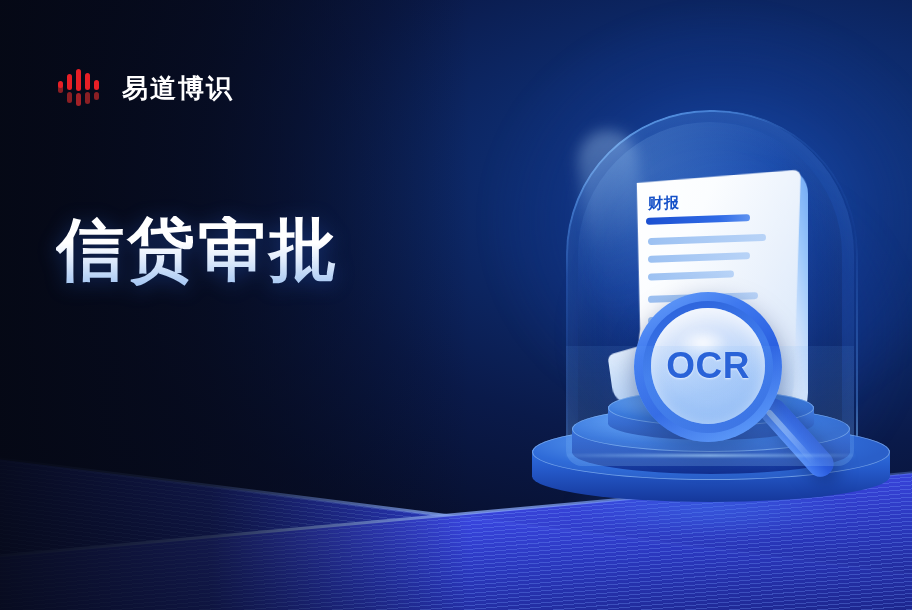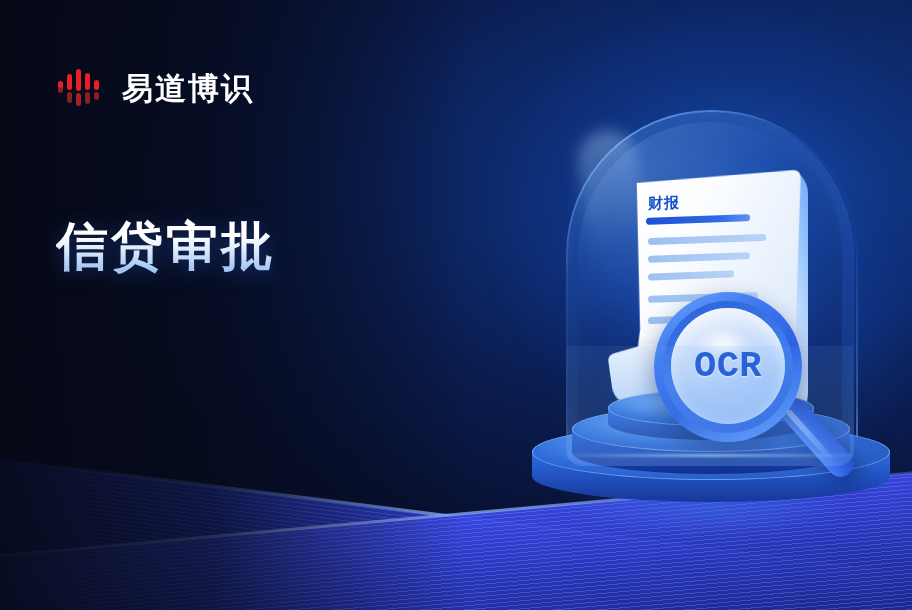--- a/index.html
+++ b/index.html
@@ -94,44 +94,45 @@
   }
   .logo-mark{
     position:relative;width:50px;height:52px;
     display:flex;align-items:center;justify-content:center;
   }
   .logo-mark .bar{
     position:absolute;border-radius:3px;width:5px;
   }
   .logo-text{
     color:#ffffff;
-    font-size:31px;
+    font-size:26px;
     font-weight:700;
     letter-spacing:2px;
     line-height:1;
     white-space:nowrap;
   }
 
   
   .headline{
     position:absolute;left:56px;top:216px;
     line-height:1.16;
     white-space:nowrap;
   }
   .headline .ln{
     display:block;
-    font-size:52px;
+    font-size:68px;
     font-weight:800;
     letter-spacing:3px;
     background:linear-gradient(180deg,#ffffff 0%,#ffffff 34%,#dbe8fb 58%,#a9c9f3 86%,#93bbf0 100%);
     -webkit-background-clip:text;
     background-clip:text;
     color:transparent;
     -webkit-text-fill-color:transparent;
     filter:drop-shadow(0 3px 10px rgba(40,90,200,.45));
+    font-family:Liberation Mono, monospace;
   }
 
   
   .illus{position:absolute;left:520px;top:96px;width:392px;height:420px;}
 
   
   .dome{
     position:absolute;left:46px;top:14px;width:288px;height:348px;
     border-radius:144px 144px 16px 16px;
     background:linear-gradient(160deg,
@@ -204,21 +205,21 @@
     background:linear-gradient(90deg,#1b4fd0,#2f6ae6 70%,#5f93f0);
     transform:skewY(-2deg);
   }
   .doc-line{
     position:absolute;height:7px;border-radius:4px;
     background:linear-gradient(90deg,#9cc1f2,#b8d3f7);
     transform:skewY(-2deg);
   }
 
   
-  .mag{position:absolute;left:134px;top:196px;width:148px;height:150px;font-family:Liberation Mono, monospace;}
+  .mag{position:absolute;left:114px;top:196px;width:148px;height:150px;}
   .mag-ring{
     position:absolute;inset:0;border-radius:50%;
     background:linear-gradient(150deg,#6ea6fb 0%,#3f79ef 30%,#2a5fe0 58%,#4f8bf5 86%,#8fc0ff 100%);
     box-shadow:0 12px 26px rgba(8,30,95,.5);
   }
   .mag-ring-inner{
     position:absolute;left:9px;top:9px;right:9px;bottom:9px;border-radius:50%;
     background:linear-gradient(160deg,#2a5fd8 0%,#3f7bec 45%,#2d63dd 100%);
   }
   .mag-lens{

